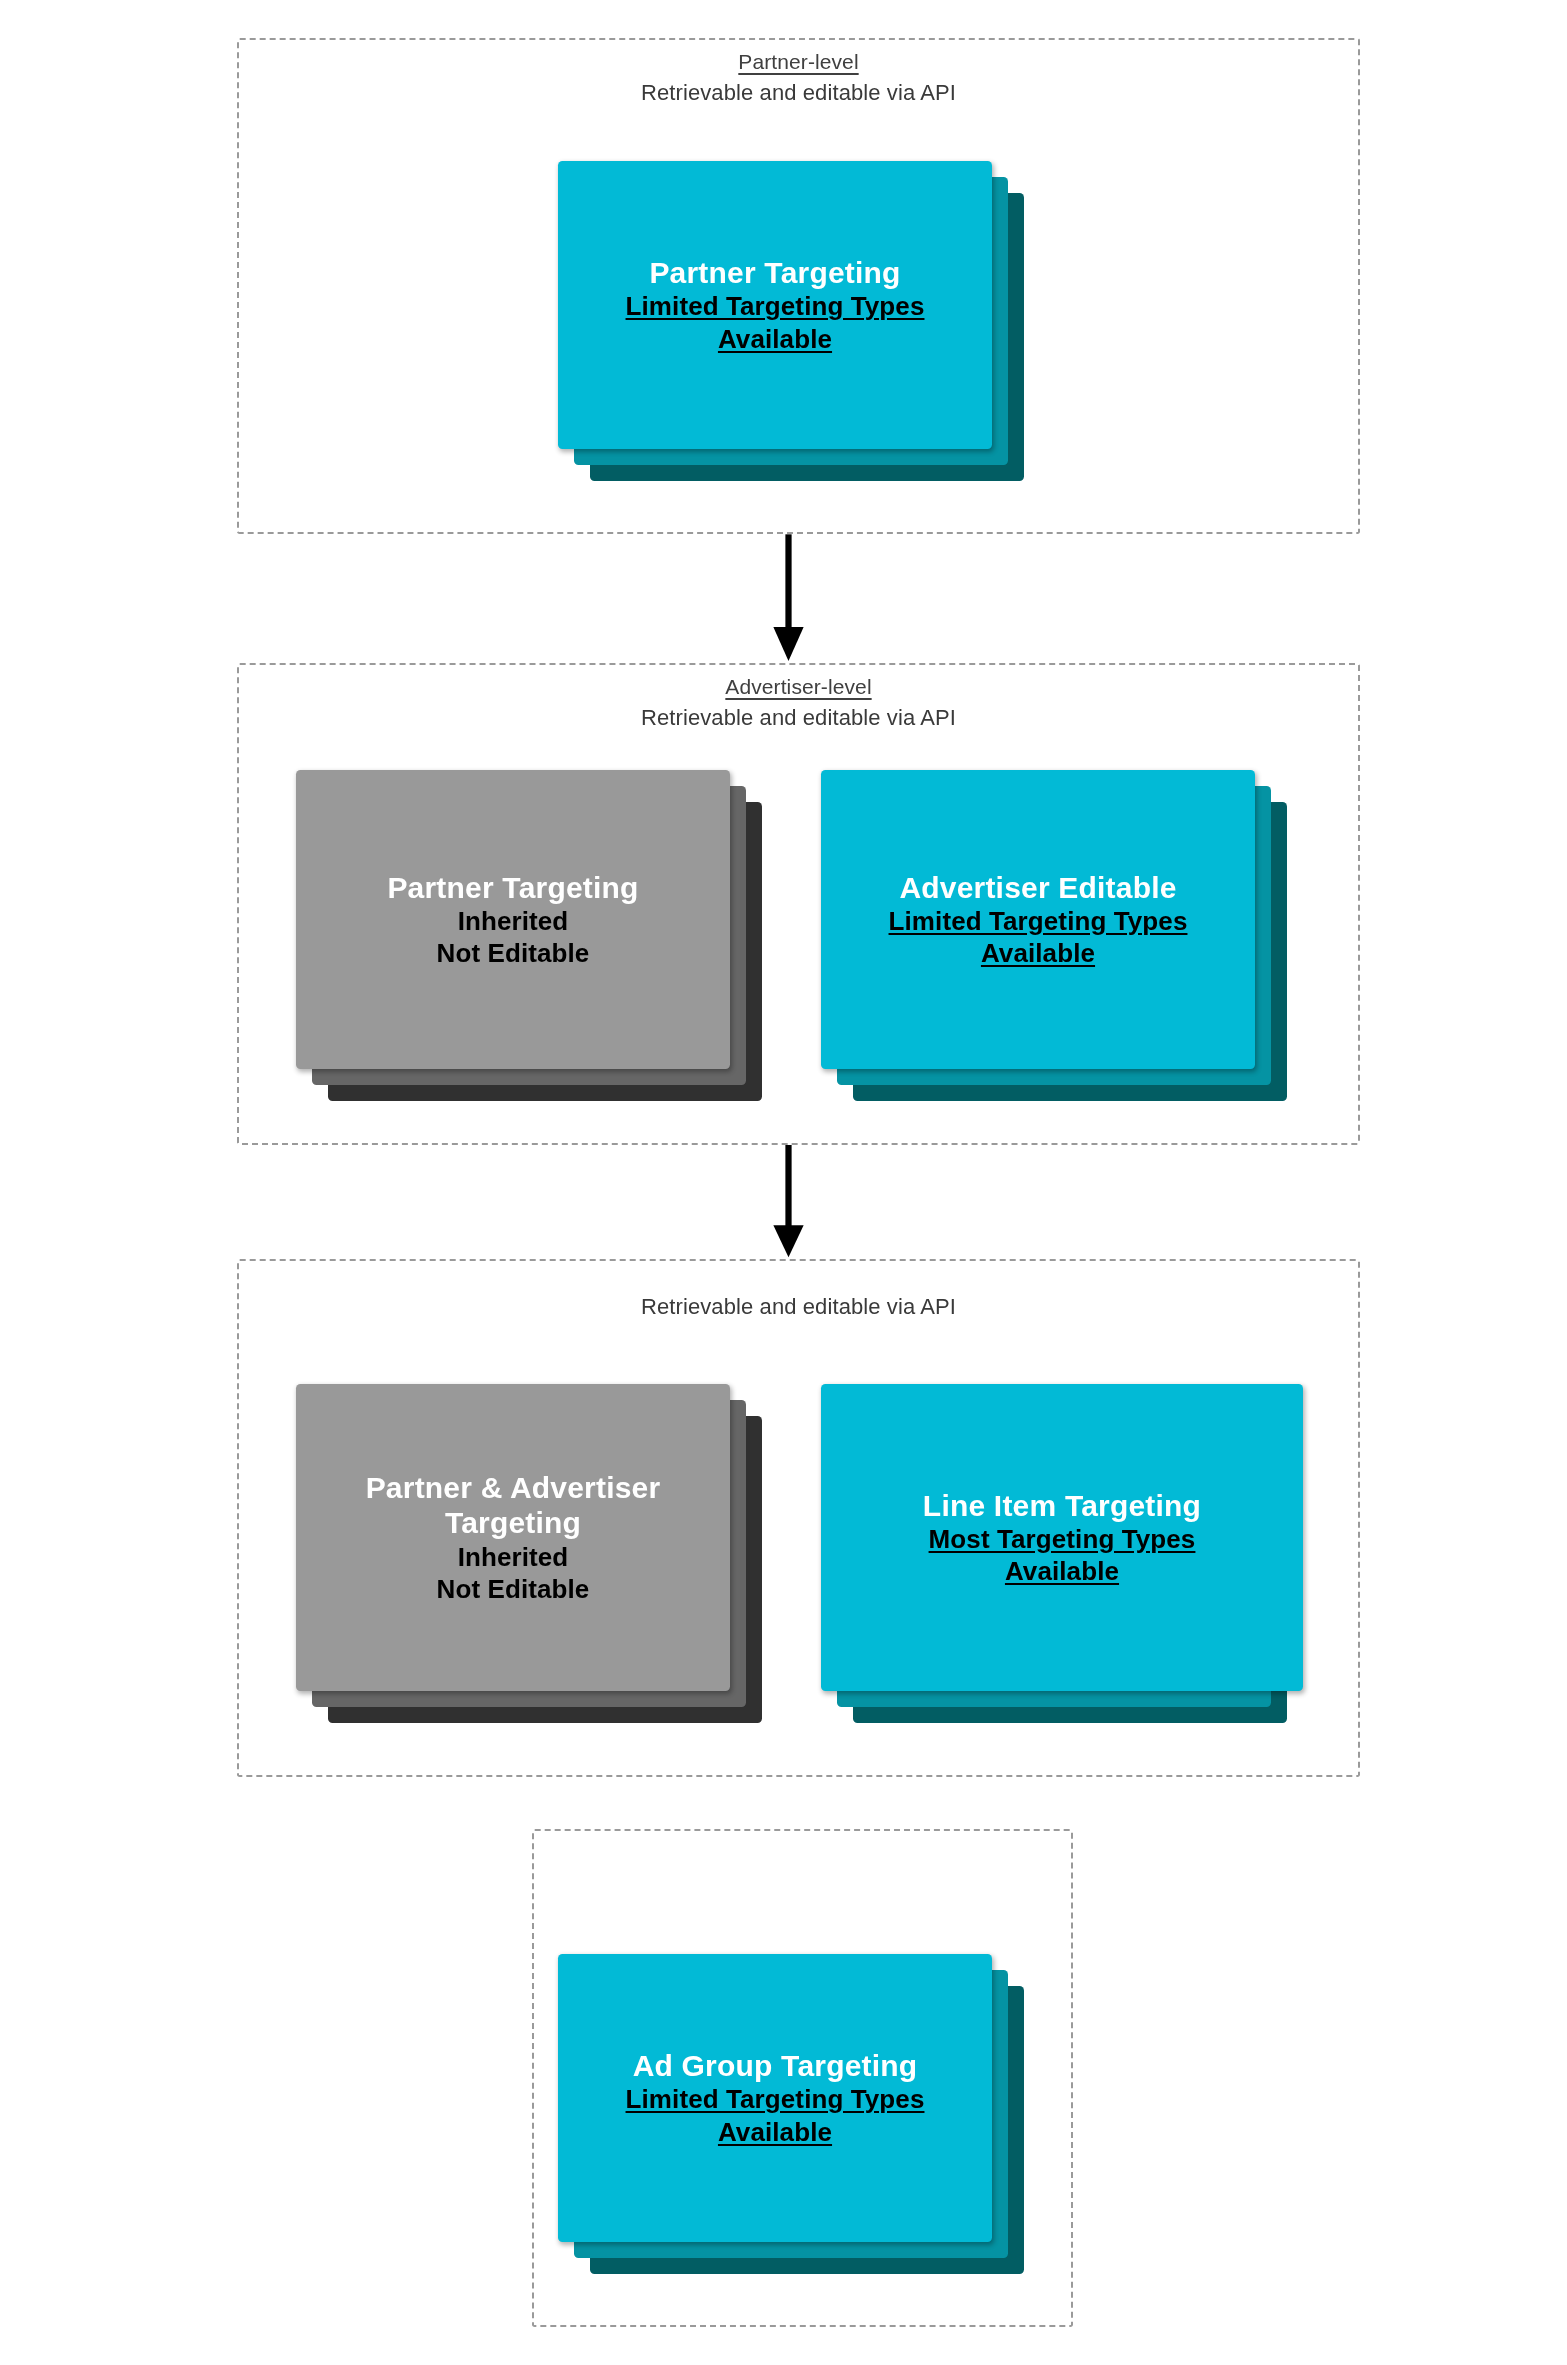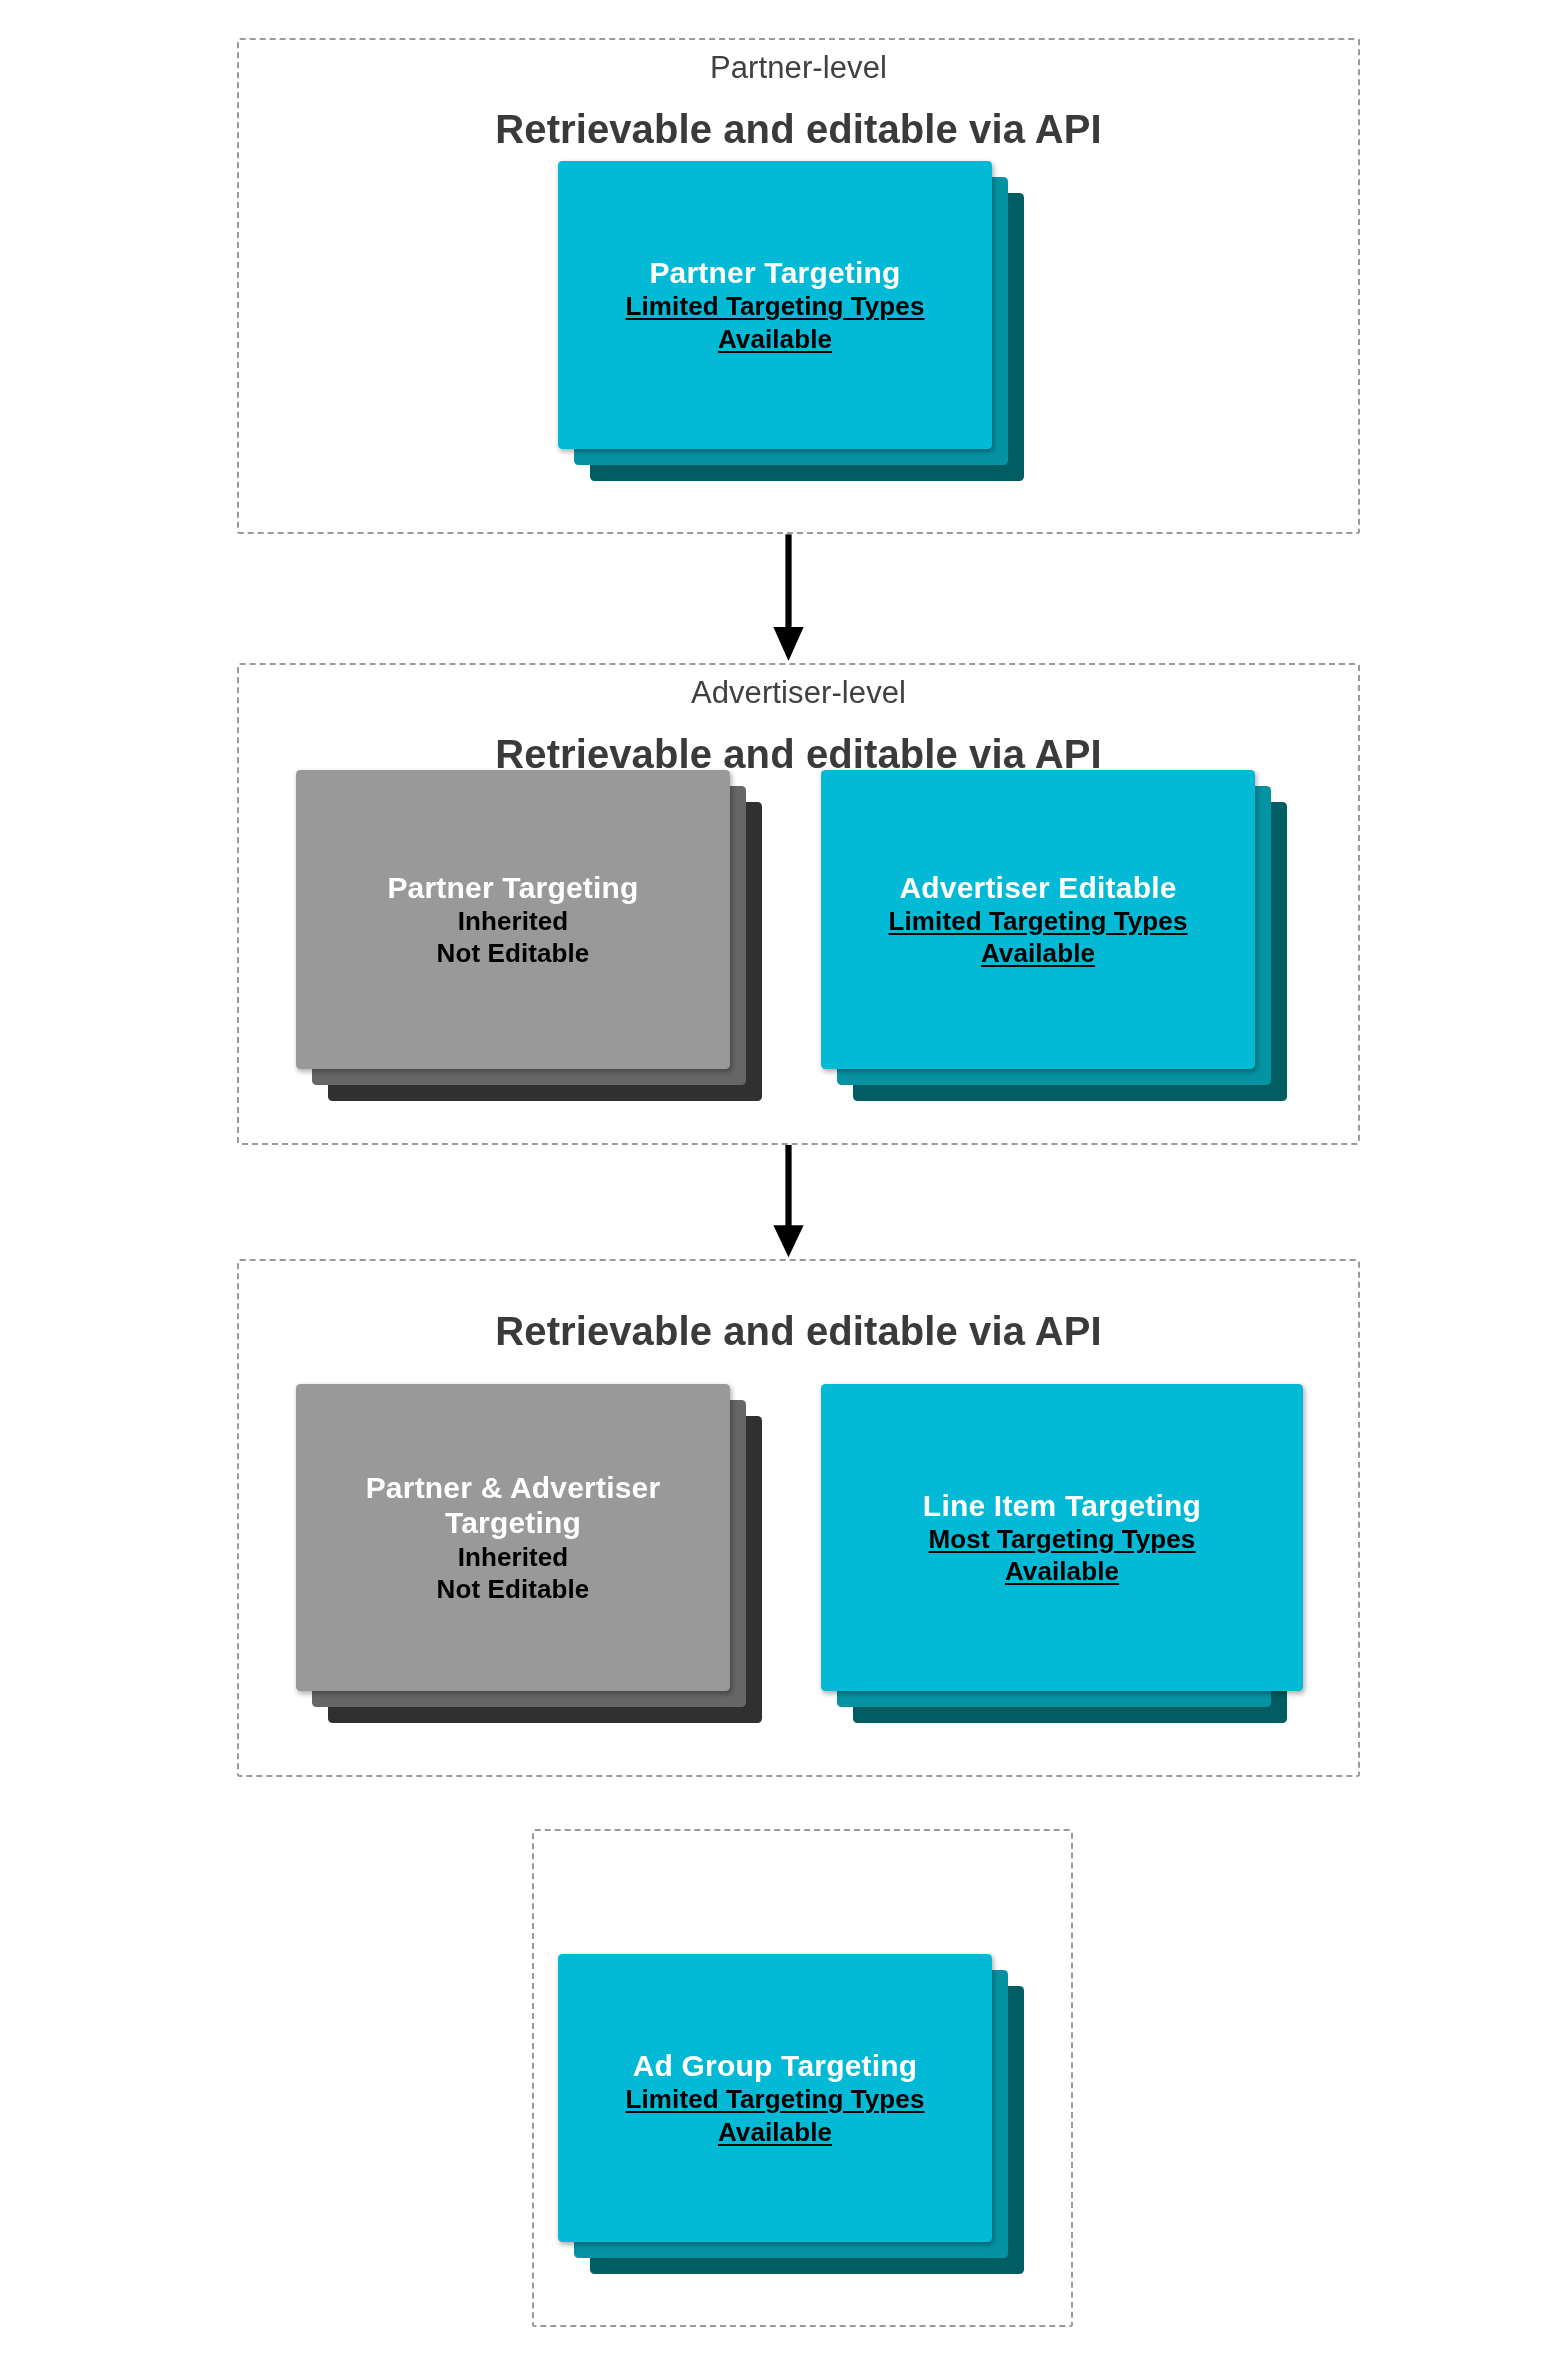--- a/index.html
+++ b/index.html
@@ -32,34 +32,35 @@
   }
 
   .level-head {
     position: absolute;
     left: 0;
     right: 0;
     text-align: center;
     pointer-events: none;
   }
   .level-title {
-    font-size: 31px;
+    font-size: 21px;
     line-height: 1.22;
     font-weight: 400;
     color: #404040;
+    text-decoration: underline;
     text-underline-offset: 3.6px;
     letter-spacing: 0.1px;
   }
   .level-sub {
-    font-size: 40px;
+    font-size: 22px;
     line-height: 1.22;
-    font-weight: 700;
+    font-weight: 400;
     color: #3a3a3a;
     letter-spacing: 0.1px;
-    margin-top: 18px;
+    margin-top: 5px;
   }
   .level-sub.alert {
     color: #fc2200;
   }
 
   
   .stack {
     position: absolute;
   }
   .stack .layer {

